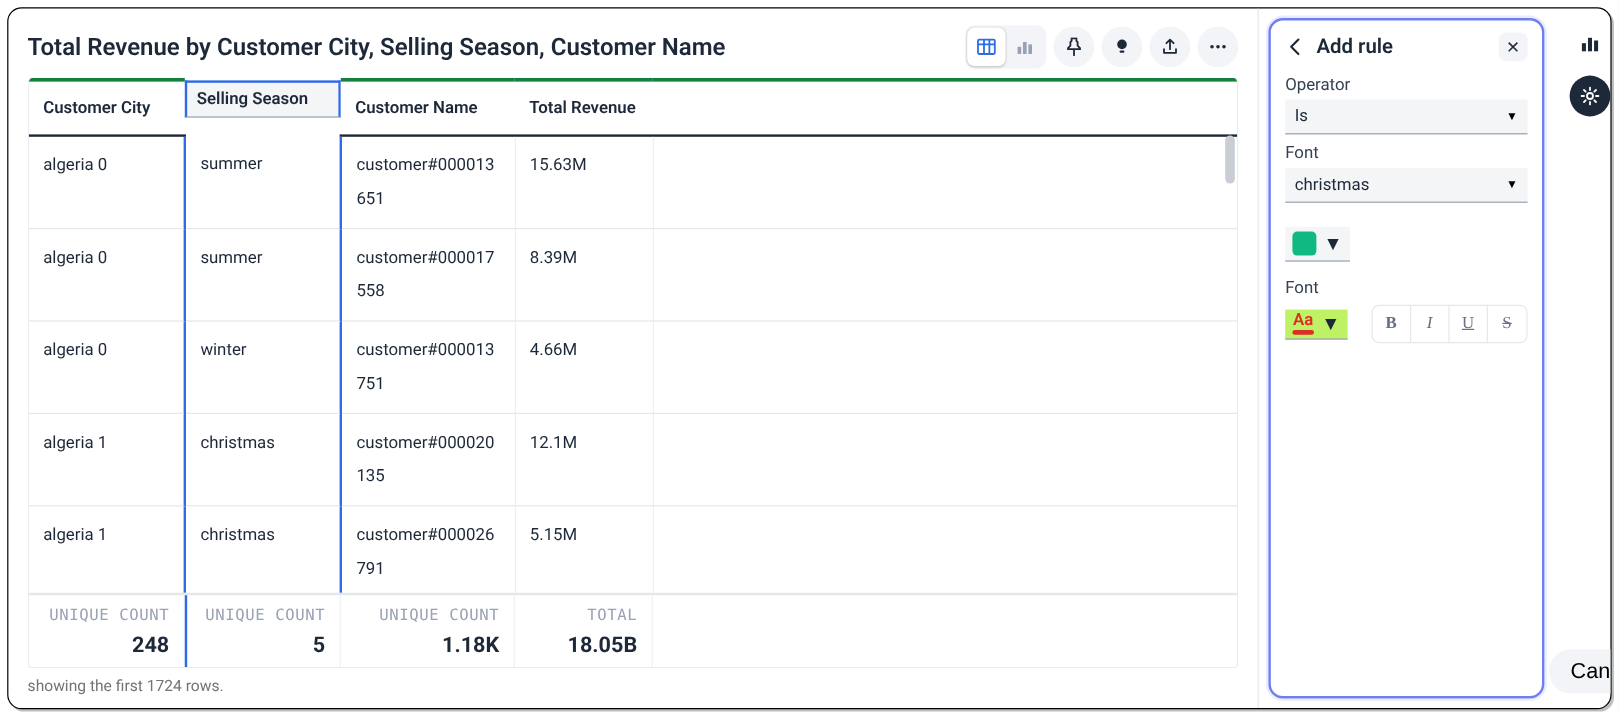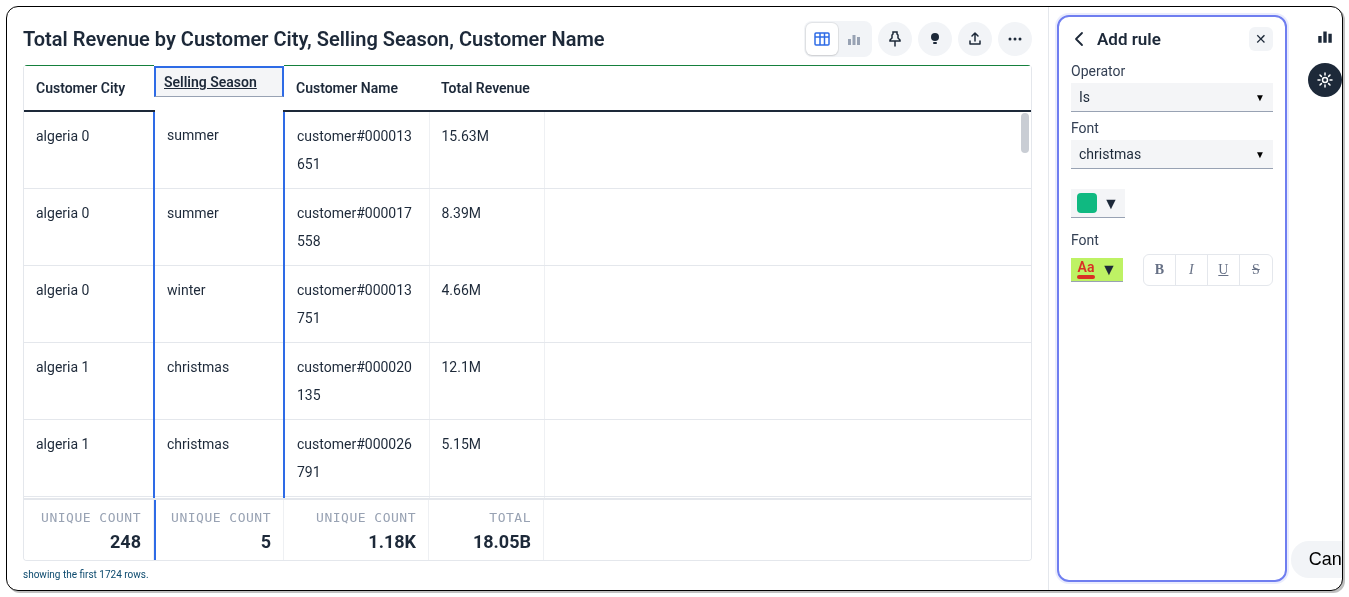--- a/index.html
+++ b/index.html
@@ -12,38 +12,38 @@
 .title { font-size: 20px; font-weight: 600; flex: 1 1 auto; }
 .toolbar { display: flex; align-items: center; gap: 6px; }
 .seg { display: inline-flex; background: #f2f4f7; border-radius: 8px; padding: 2px; }
 .seg .btn { width: 32px; height: 32px; border-radius: 6px; }
 .seg .btn.active { background: #fff; box-shadow: 0 0 0 1px rgba(0,0,0,.06), 0 1px 2px rgba(0,0,0,.1); }
 .btn { display: inline-flex; align-items: center; justify-content: center; cursor: pointer; background: transparent; border: none; }
 .round { width: 34px; height: 34px; border-radius: 50%; background:#f2f4f7; }
 
 .table-wrap { border: 1px solid #e4e7ec; border-top: none; border-radius: 4px; flex: 1 1 auto; position: relative; overflow: hidden; }
 table { width: 100%; border-collapse: collapse; table-layout: fixed; }
-thead th { text-align: left; font-size: 14px; font-weight: 600; padding: 14px 12px; border-bottom: 2px solid #1d2939; border-top: 1px solid #15803d; background: #fff; }
+thead th { text-align: left; font-size: 14px; font-weight: 600; padding: 14px 12px; border-bottom: 2px solid #1d2939; border-top: 3px solid #15803d; background: #fff; }
 th.sel, td.sel-col { border-left: 2px solid #2e6be6; border-right: 2px solid #2e6be6; }
-thead th.sel { border-top: 2px solid #2e6be6; text-decoration: underline; }
+thead th.sel { border-top: 2px solid #2e6be6; }
 tbody td { font-size: 14px; padding: 10px 12px; border-bottom: 1px solid #e4e7ec; border-right: 1px solid #eef0f3; vertical-align: top; line-height: 2.0; word-break: break-all; }
 tbody td:last-child, thead th:last-child { border-right: none; }
 col.c1 { width: 130px; } col.c2 { width: 130px; } col.c3 { width: 145px; } col.c4 { width: 115px; } col.c5 { width: auto; }
 
 .scroll-track { position: absolute; right: 2px; top: 48px; bottom: 80px; width: 8px; }
 .scroll-thumb { position: absolute; top: 0; left: 0; right: 0; height: 40px; background: #c9cdd4; border-radius: 4px; }
 
 .summary { display: flex; border-top: 2px solid #e4e7ec; background:#fff; position:absolute; bottom:0; left:0; right:0; }
 .summary .cell { padding: 10px 12px 8px; border-right: 1px solid #eef0f3; text-align: right; }
 .summary .cell:last-child { border-right: none; }
 .summary .lbl { font-family: ui-monospace, SFMono-Regular, Menlo, monospace; font-size: 13px; letter-spacing: .5px; color: #98a2b3; }
 .summary .val { font-size: 18px; font-weight: 700; margin-top: 6px; }
 .sc1 { width:130px } .sc2 { width:130px; border-left: 2px solid #2e6be6; border-right: 2px solid #2e6be6; } .sc3 { width:145px } .sc4 { width:115px } .sc5 { flex:1 }
 
-.footer { font-size: 10px; color: #0c4a6e; padding-top: 8px; }
+.footer { font-size: 13px; color: #737373; padding-top: 8px; }
 
 .side { width: 260px; border-left: 1px solid #e4e7ec; display:flex; flex-direction: row; padding: 8px; }
 .panel { border: 2px solid #6f7ef0; border-radius: 12px; padding: 10px 12px 14px; box-shadow: 0 0 0 2px rgba(111,126,240,.15); }
 .panel-head { display:flex; align-items:center; gap:8px; margin-bottom: 12px; }
 .panel-title { font-size: 17px; font-weight: 600; flex:1; }
 .close-btn { width: 24px; height: 24px; border-radius: 6px; background: #f2f4f7; display:flex; align-items:center; justify-content:center; font-size:14px; cursor:pointer; }
 .field-lbl { font-size: 14px; color: #344054; margin: 8px 0 4px; }
 .sel { display:flex; align-items:center; justify-content:space-between; background:#f4f5f7; border-bottom: 1px solid #98a2b3; padding: 6px 8px; font-size:14px; cursor:pointer; }
 .sel .arrow { font-size: 10px; color:#000; }
 .sect-gap { height: 20px; }

